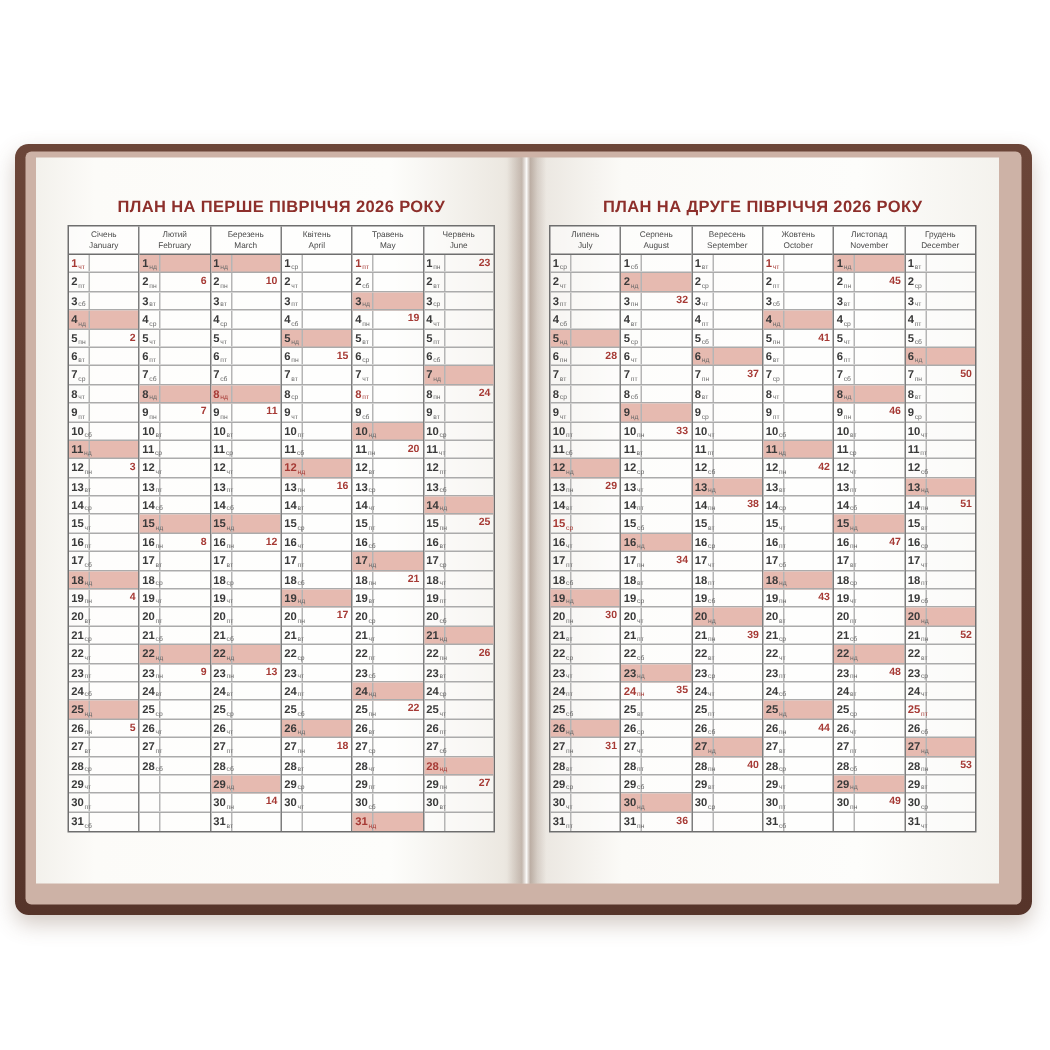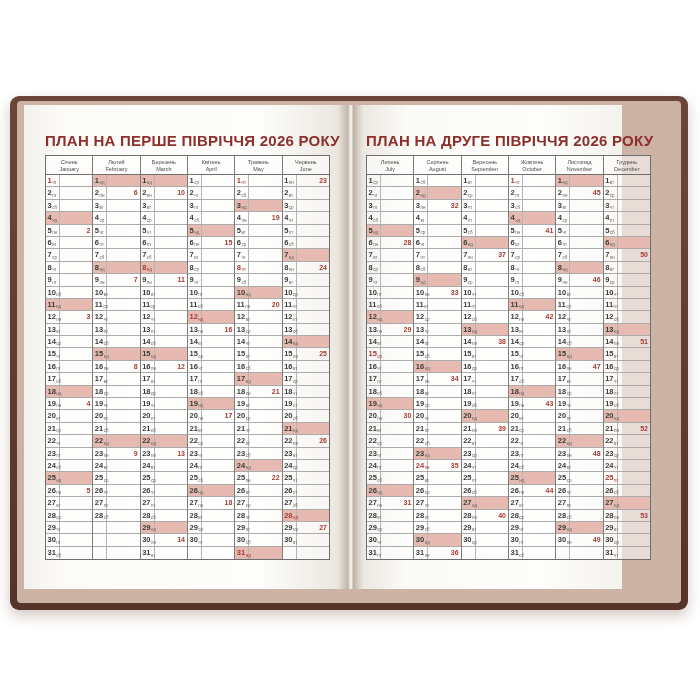--- a/index.html
+++ b/index.html
@@ -6,28 +6,28 @@
   .stage{position:relative;width:700px;height:700px;background:#ffffff;overflow:hidden;
          font-family:"Liberation Sans", sans-serif;}
   .book{position:absolute;left:10px;top:96px;width:678px;height:514px;border-radius:9px;
         background:linear-gradient(180deg,var(--cover,#6b4538),var(--cover2,#56342a));
         box-shadow:0 6px 14px rgba(110,80,60,.30);}
   .edges{position:absolute;inset:5px 7px 7px 7px;border-radius:4px;background:var(--edge,#cdb2a6);}
   .sheet{position:absolute;top:9px;height:484px;}
   .sheet-l{left:14px;width:328px;
         background:linear-gradient(90deg,#f3f1ec 0%,#fcfbf8 12%,#fdfdfb 72%,#ece8e1 95%,#dcd5cc 100%);}
   .sheet-r{left:342px;width:270px;
-        background:linear-gradient(90deg,#d8d1c8 0%,#ece8e2 4%,#fbfaf7 20%,#fdfdfb 70%,#f4f2ed 100%);}
+        background:linear-gradient(90deg,#d8d1c8 0%,#ece8e2 4%,#fbfaf7 20%,#fdfdfb 70%,#f4f2ed 100%);padding-left:44px;}
   .gutter{position:absolute;left:328px;top:9px;width:26px;height:484px;pointer-events:none;
         background:linear-gradient(90deg,rgba(110,78,64,0) 0%,rgba(110,78,64,.25) 38%,
                    rgba(255,255,255,.85) 50%,rgba(110,78,64,.28) 60%,rgba(110,78,64,.10) 78%,rgba(110,78,64,0) 100%);}
   .content{position:absolute;top:27px;width:285px;}
   .content-l{left:21px;}
   .content-r{left:14px;}
-  .ptitle{text-align:center;color:var(--title,#8d2f2b);font-weight:bold;font-size:15px;
+  .ptitle{text-align:center;color:var(--title,#8d2f2b);font-weight:bold;font-size:11px;
           letter-spacing:.25px;margin-bottom:6px;white-space:nowrap;}
   .cal{display:flex;border:1px solid #6e6e6e;background:rgba(255,255,255,.55);}
   .mcol{flex:1;min-width:0;}
   .mcol + .mcol{border-left:1px solid #7d7d7d;}
   .mhead{height:19px;box-sizing:border-box;border-bottom:1px solid #6e6e6e;text-align:center;
          color:#4a4a4a;font-size:5.5px;line-height:7px;padding-top:2.5px;overflow:hidden;}
   .mcell{height:12.4px;box-sizing:border-box;border-bottom:1px solid #ababab;display:flex;
          align-items:stretch;overflow:hidden;}
   .mcol .mcell:last-child{border-bottom:none;}
   .mcell.hl{background:var(--hl,#e6bab0);}

